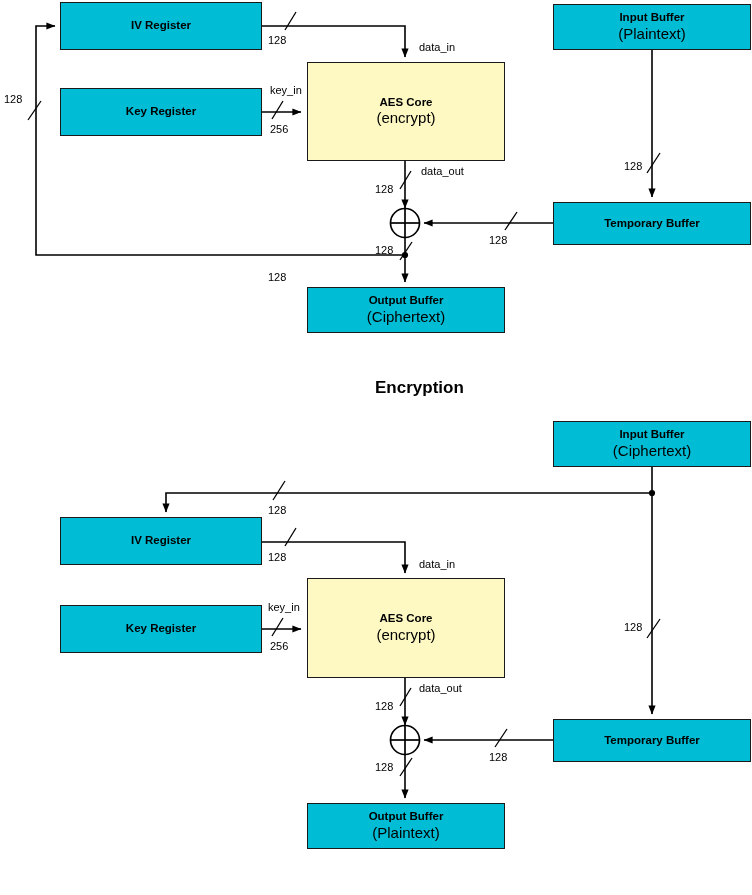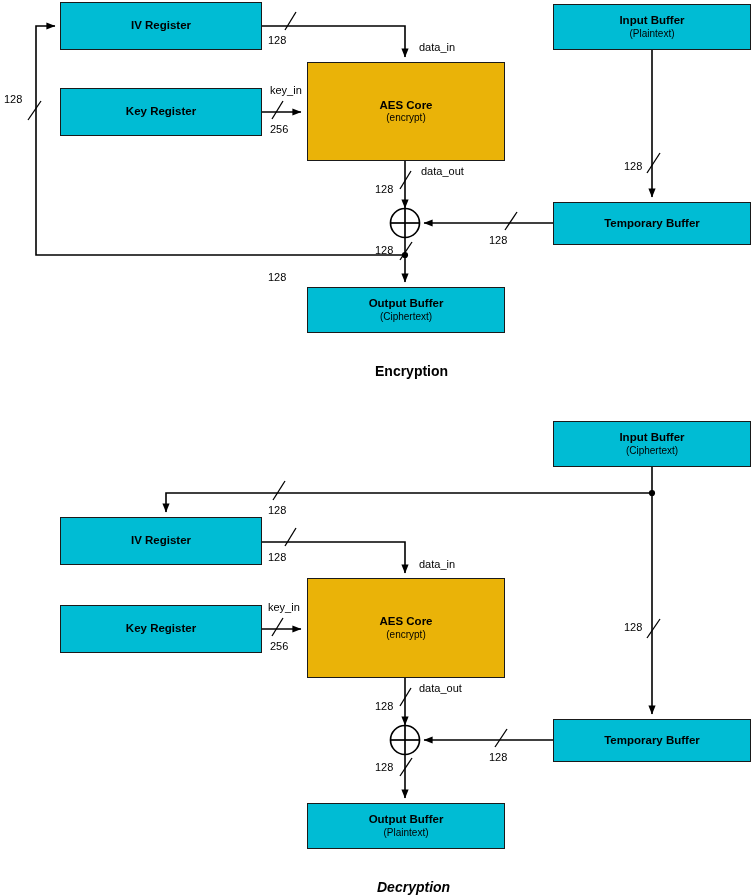--- a/index.html
+++ b/index.html
@@ -36,38 +36,39 @@
     justify-content: center;
     text-align: center;
     line-height: 1.18;
     color: #000000;
   }
   .box .bt {
     font-size: 11.5px;
     font-weight: bold;
   }
   .box .bs {
-    font-size: 10px;
+    font-size: 15px;
     font-weight: normal;
   }
   .cyan { background: #00bcd4; }
-  .yellow { background: #eab308; }
+  .yellow { background: #fef9c3; }
   .lbl {
     position: absolute;
     font-size: 11px;
     color: #000000;
     white-space: nowrap;
     line-height: 1;
   }
   .caption {
     position: absolute;
-    font-size: 14px;
+    font-size: 17px;
     font-weight: bold;
     color: #000000;
     white-space: nowrap;
+    margin-top: 15px;
   }
 </style>
 </head>
 <body>
 
 <div id="canvas">
 
   <svg class="wires" viewBox="0 0 752 895">
     <defs>
       <marker id="ah" markerWidth="10" markerHeight="10" refX="8.6" refY="4" orient="auto" markerUnits="userSpaceOnUse">

